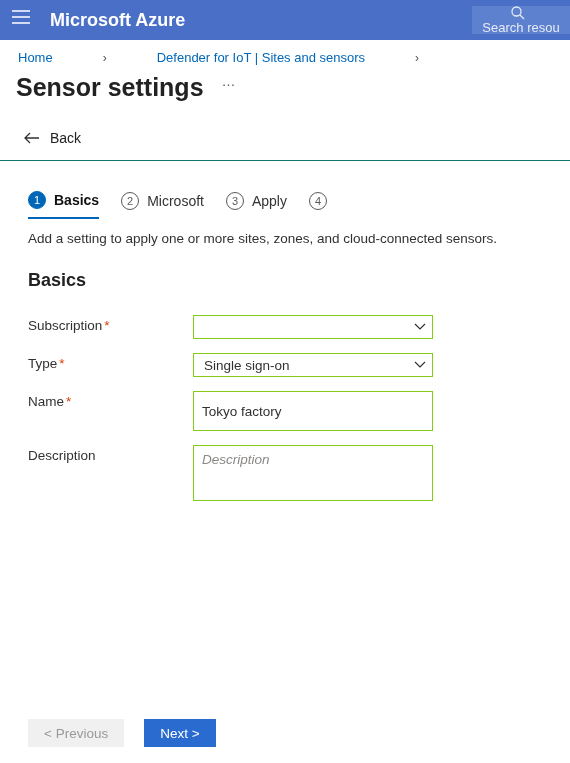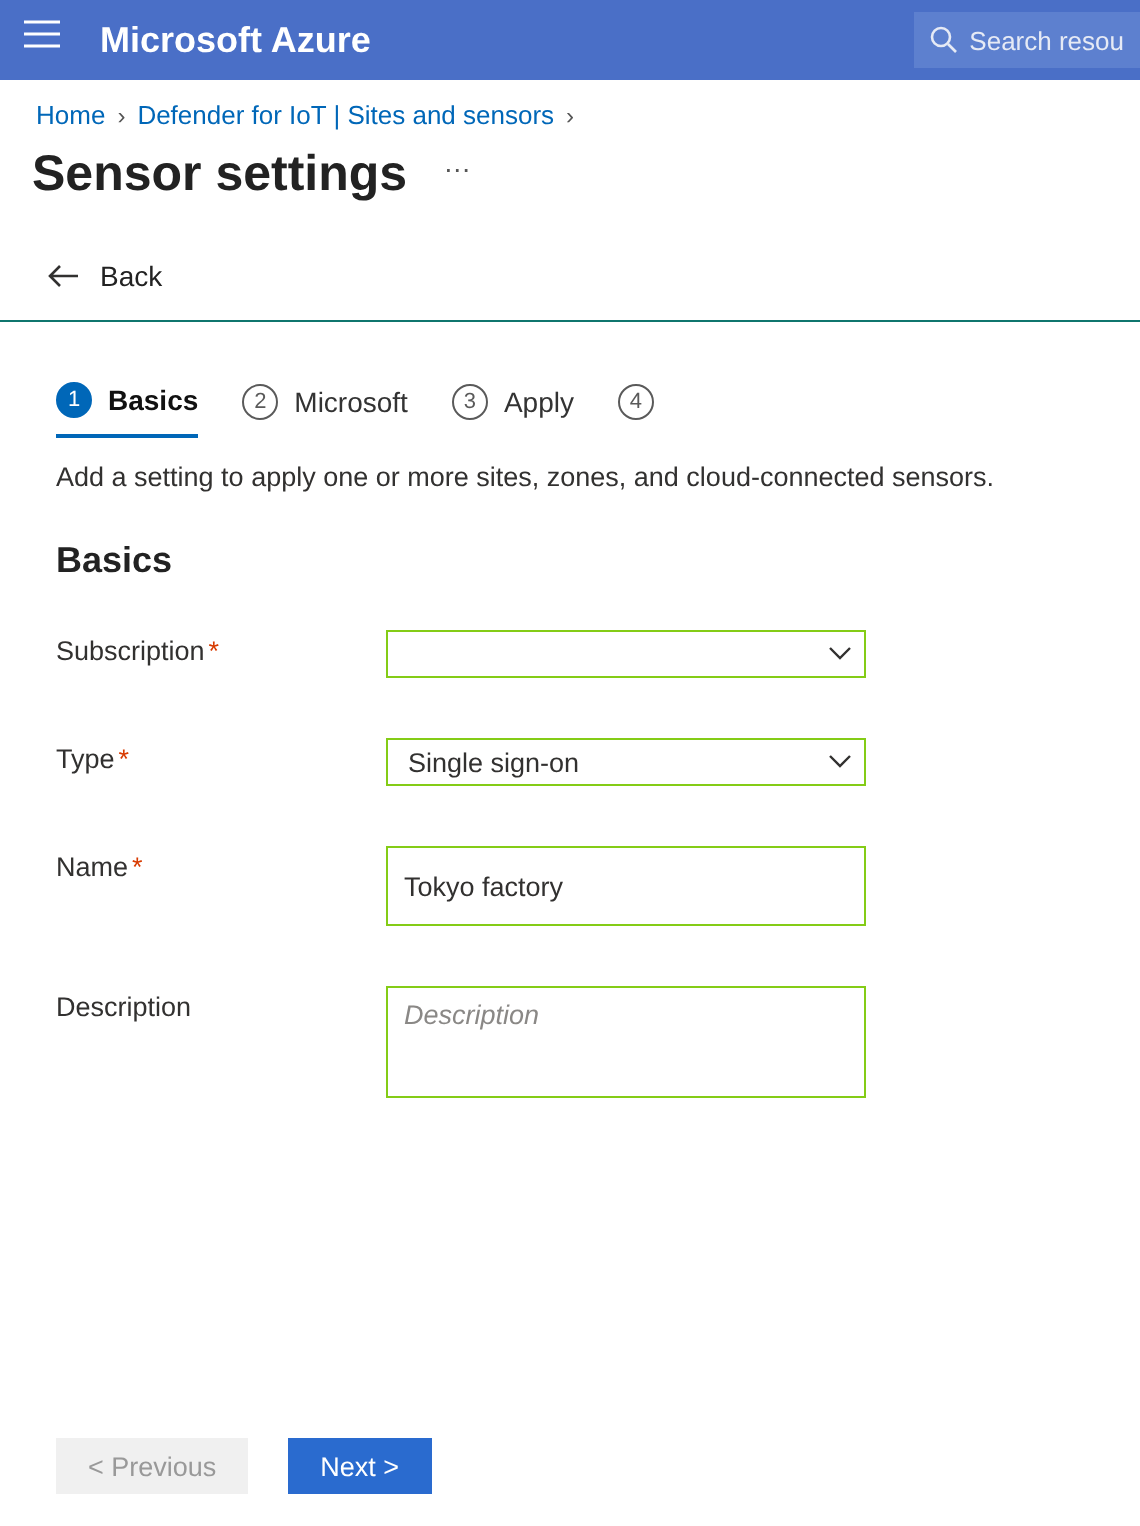--- a/index.html
+++ b/index.html
@@ -3,26 +3,26 @@
 <meta charset="utf-8">
 <style>
   * { box-sizing: border-box; margin: 0; padding: 0; font-family: "Segoe UI", -apple-system, sans-serif; }
   html, body { width: 570px; height: 763px; overflow: hidden; background: #fff; }
 
   
   .topbar { height: 40px; background: #4a6fc7; display: flex; align-items: center; padding-left: 12px; color: #fff; }
   .hamburger-icon { width: 20px; height: 20px; cursor: pointer; }
   .hamburger-icon svg { display: block; }
   .brand { font-size: 18px; font-weight: 600; margin-left: 18px; }
-  .search-wrap { margin-left: auto; height: 28px; background: #5d80cf; display: flex; align-items: center; padding: 0 8px; color: #e6eaf5; font-size: 13px; min-width: 98px; }
+  .search-wrap { margin-left: auto; height: 28px; background: #5d80cf; display: flex; align-items: center; padding: 0 8px; color: #e6eaf5; font-size: 13px; min-width: 98px; flex-direction: column; }
   .search-wrap svg { flex-shrink: 0; margin-right: 6px; }
   .search-text { white-space: nowrap; overflow: hidden; }
 
   
-  .breadcrumb { display: flex; align-items: center; padding: 10px 18px 0 18px; font-size: 13px; }
+  .breadcrumb { display: flex; align-items: center; padding: 10px 18px 0 18px; font-size: 13px; gap: 44px; }
   .breadcrumb a { color: #0067b8; text-decoration: none; }
   .breadcrumb .sep { color: #555; margin: 0 6px; font-size: 12px; }
 
   
   .title-row { display: flex; align-items: flex-start; padding: 8px 18px 10px 16px; }
   .title-row h1 { font-size: 25px; font-weight: 600; color: #222; }
   .title-more { margin-left: 18px; color: #555; font-size: 14px; letter-spacing: 2px; cursor: pointer; }
 
   
   .back-row { display: flex; align-items: center; padding: 18px 0 14px 24px; border-bottom: 1px solid #0f766e; cursor: pointer; }
@@ -39,21 +39,21 @@
   .tab.active { border-bottom: 2px solid #0067b8; }
 
   
   .tab-desc { padding: 12px 28px 0 28px; font-size: 13.5px; color: #323130; }
 
   
   .section-heading { padding: 24px 28px 0 28px; font-size: 18px; font-weight: 600; color: #222; }
 
   
   .form { padding: 24px 28px 0 28px; }
-  .form-row { display: flex; align-items: flex-start; margin-bottom: 30px; }
+  .form-row { display: flex; align-items: flex-start; margin-bottom: 14px; }
   .form-label { width: 165px; font-size: 13.5px; color: #323130; padding-top: 3px; }
   .req { color: #d83b01; margin-left: 2px; }
   .form-field { width: 240px; }
   .select, .text-input, .textarea { width: 100%; border: 1px solid #84cc16; font-size: 13.5px; font-family: inherit; color: #323130; background: #fff; }
   .select { height: 24px; display: flex; align-items: center; justify-content: flex-end; padding: 0 6px; cursor: pointer; }
   .select .sel-val { flex: 1; padding-left: 4px; }
   .text-input { height: 40px; padding: 0 8px; }
   .textarea { height: 56px; padding: 6px 8px; resize: none; }
   .textarea::placeholder { color: #8a8886; font-style: italic; }
 

